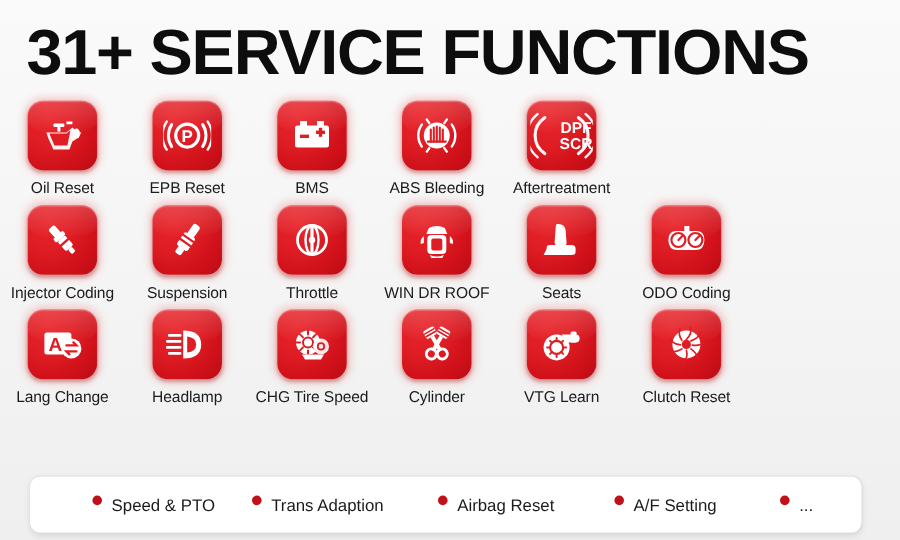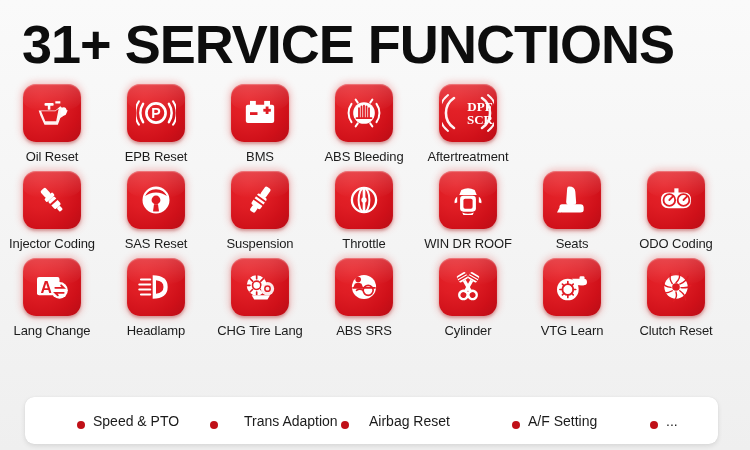--- a/index.html
+++ b/index.html
@@ -57,42 +57,42 @@
   .tile::after{
     content:"";position:absolute;left:0;top:0;right:0;height:46%;
     background:linear-gradient(180deg,rgba(255,255,255,.17),rgba(255,255,255,0));
     border-radius:13px 13px 40% 40%;
     pointer-events:none;
   }
   .tile svg{display:block;position:relative;z-index:2;}
   .glyph-txt{
     position:relative;z-index:2;
     color:#fff;font-weight:bold;text-align:center;
-    font-family:Liberation Serif, serif;
+    font-family:Liberation Sans, sans-serif;
     line-height:1.02;
     margin-left:24px;
   }
   .label{
     margin-top:7px;
     font-size:13px;
     color:#1c1c1c;
     text-align:right;
     white-space:nowrap;
     letter-spacing:-.1px;
   }
   
   .footer{
     position:absolute;left:25px;top:397px;width:693px;height:47px;
     background:#ffffff;
     border-radius:9px;
     box-shadow:0 2px 5px rgba(0,0,0,.10),0 0 1px rgba(0,0,0,.10);
     display:flex;align-items:center;
   }
   .f-item{
-    display:flex;align-items:flex-end;
+    display:flex;align-items:flex-start;
     font-size:14px;color:#1b1b1b;
     white-space:nowrap;
   }
   .dot{
     width:8px;height:8px;border-radius:50%;
     background:#c01018;
     margin-right:8px;flex:0 0 8px;
   }
 </style>
 </head>
@@ -193,32 +193,20 @@
                 <rect x="21.5" y="35" width="5" height="6" rx="1.6" fill="#ffffff"></rect>
                 <rect x="18" y="26" width="12" height="2.4" fill="#e01c24"></rect>
               </g>
             </svg>
           </div>
           <div class="label">Injector Coding</div>
         </div>
         <div class="cell">
           <div class="tile">
             <svg width="40" height="40" viewBox="0 0 48 48">
-              <circle cx="24" cy="24" r="15" fill="#ffffff"></circle>
-              <circle cx="24" cy="24" r="5.3" fill="#e01c24"></circle>
-              <path d="M10.5 19.5 A15 15 0 0 1 37.5 19.5 A22 22 0 0 0 10.5 19.5z" fill="#e01c24"></path>
-              <path d="M21.6 29 h4.8 l1.3 9.4 h-7.4z" fill="#e01c24"></path>
-              <circle cx="24" cy="24" r="15" fill="none" stroke="#ffffff" stroke-width="2.4"></circle>
-            </svg>
-          </div>
-          <div class="label">SAS Reset</div>
-        </div>
-        <div class="cell">
-          <div class="tile">
-            <svg width="40" height="40" viewBox="0 0 48 48">
               <g transform="rotate(35 24 24)">
                 <rect x="20" y="6" width="8" height="13" rx="2.4" fill="#ffffff"></rect>
                 <rect x="17.5" y="18" width="13" height="16" rx="2.4" fill="#ffffff"></rect>
                 <rect x="20.5" y="33" width="7" height="8" rx="2" fill="#ffffff"></rect>
                 <rect x="17" y="21" width="14" height="2.2" fill="#e01c24"></rect>
                 <rect x="17" y="26" width="14" height="2.2" fill="#e01c24"></rect>
               </g>
             </svg>
           </div>
           <div class="label">Suspension</div>
@@ -307,36 +295,21 @@
               <circle cx="20" cy="22" r="12" fill="#ffffff"></circle>
               <circle cx="20" cy="22" r="5" fill="none" stroke="#e01c24" stroke-width="2"></circle>
               <g stroke="#e01c24" stroke-width="2" stroke-linecap="round">
                 <path d="M20 10 v4 M20 30 v4 M8 22 h4 M28 22 h4 M12 14 l3 3 M28 14 l-3 3 M12 30 l3 -3 M28 30 l-3 -3"></path>
               </g>
               <circle cx="33" cy="26" r="8" fill="#ffffff" fill-opacity=".9"></circle>
               <circle cx="33" cy="26" r="3.2" fill="none" stroke="#e01c24" stroke-width="1.8"></circle>
               <path d="M14 34 h22 l-3 5 h-16z" fill="#ffffff"></path>
             </svg>
           </div>
-          <div class="label">CHG Tire Lang</div>
-        </div>
-        <div class="cell">
-          <div class="tile">
-            <svg width="40" height="40" viewBox="0 0 48 48">
-              <circle cx="24" cy="24" r="14.5" fill="#ffffff"></circle>
-              <g fill="#e01c24">
-                <circle cx="17" cy="15" r="3.4"></circle>
-                <path d="M13 20 q4 -2 8 0 l2 5 h-12z"></path>
-              </g>
-              <circle cx="29" cy="28" r="6" fill="none" stroke="#e01c24" stroke-width="2"></circle>
-              <path d="M23 28 q-4 -3 -8 0" fill="none" stroke="#e01c24" stroke-width="2" stroke-linecap="round"></path>
-              <path d="M10 25 h28" stroke="#e01c24" stroke-width="2.2"></path>
-            </svg>
-          </div>
-          <div class="label">ABS SRS</div>
+          <div class="label">CHG Tire Speed</div>
         </div>
         <div class="cell">
           <div class="tile">
             <svg width="40" height="40" viewBox="0 0 48 48">
               <g transform="rotate(-30 24 24)">
                 <rect x="18" y="6" width="12" height="9" rx="2" fill="#ffffff"></rect>
                 <g stroke="#e01c24" stroke-width="1.6">
                   <path d="M18 9 h12 M18 12 h12"></path>
                 </g>
                 <rect x="22" y="15" width="4" height="16" fill="#ffffff"></rect>
@@ -388,25 +361,25 @@
           <div class="label">Clutch Reset</div>
         </div>
       </div>
     </div>
 
   <div class="footer" id="footer">
       <div class="f-item" style="position: absolute; left: 52px;">
         <span class="dot" style="background: rgb(192, 16, 24);"></span>
         <span>Speed &amp; PTO</span>
       </div>
-      <div class="f-item" style="position: absolute; left: 185px; gap: 18px;">
+      <div class="f-item" style="position: absolute; left: 185px;">
         <span class="dot" style="background: rgb(192, 16, 24);"></span>
         <span>Trans Adaption</span>
       </div>
-      <div class="f-item" style="position: absolute; left: 316px; gap: 12px;">
+      <div class="f-item" style="position: absolute; left: 340px;">
         <span class="dot" style="background: rgb(192, 16, 24);"></span>
         <span>Airbag Reset</span>
       </div>
       <div class="f-item" style="position: absolute; left: 487px;">
         <span class="dot" style="background: rgb(192, 16, 24);"></span>
         <span>A/F Setting</span>
       </div>
       <div class="f-item" style="position: absolute; left: 625px;">
         <span class="dot" style="background: rgb(192, 16, 24);"></span>
         <span>...</span>

